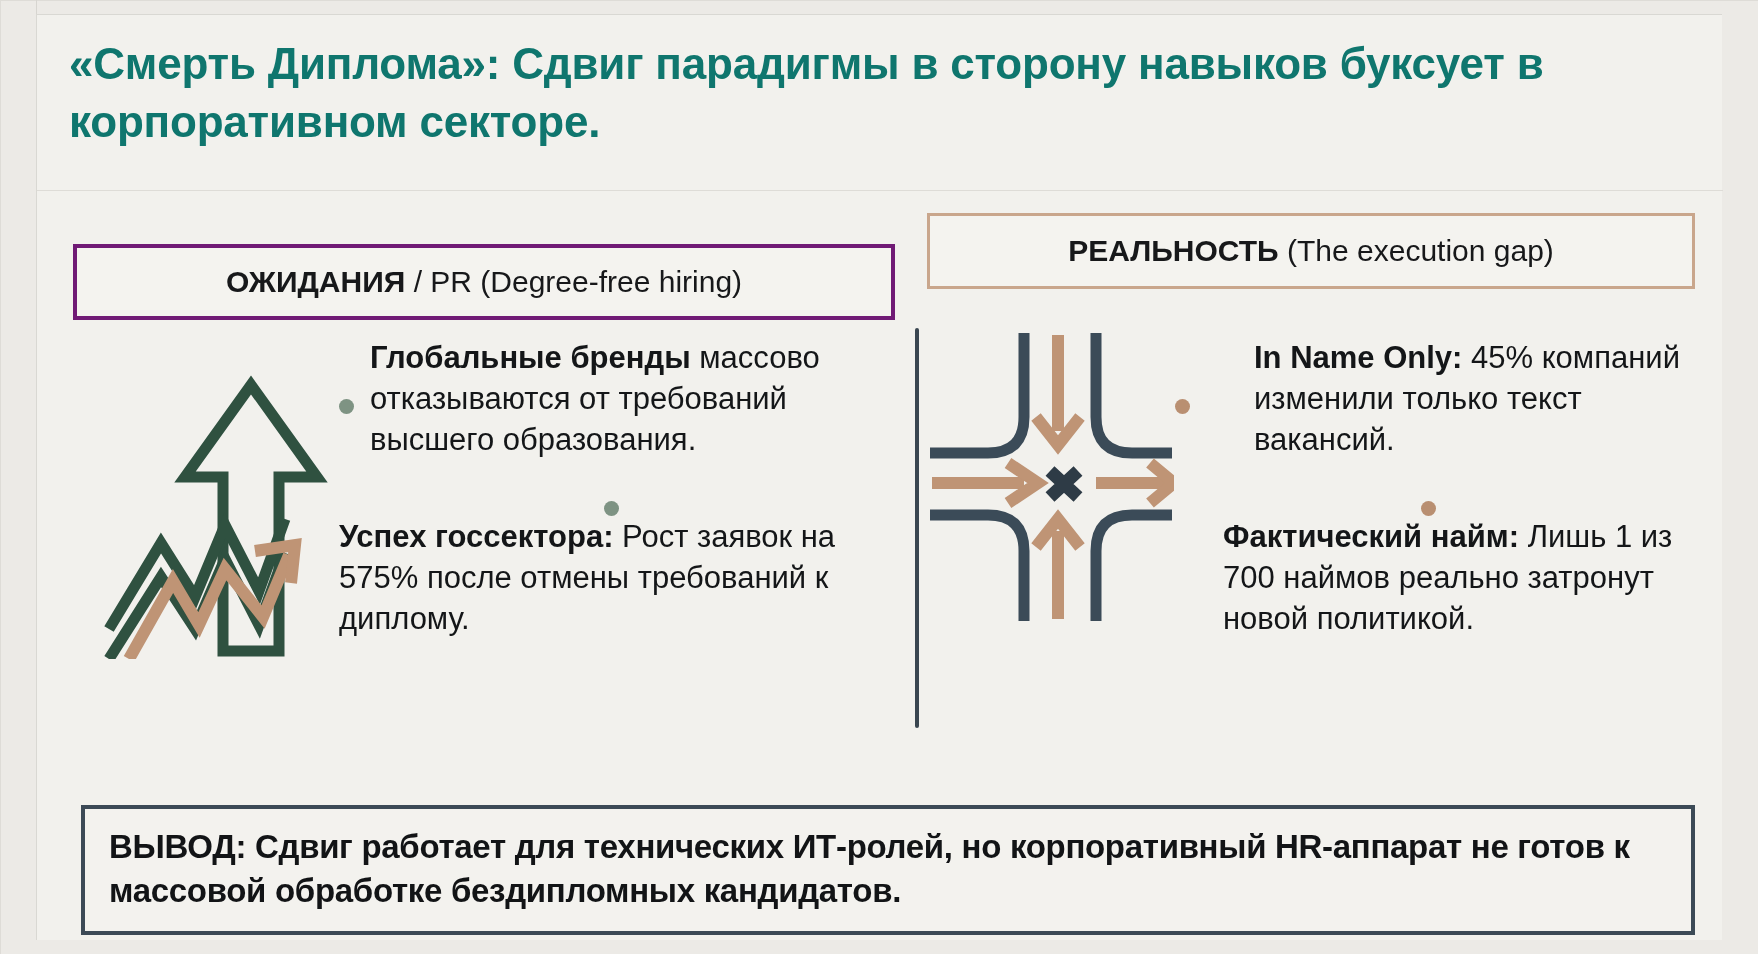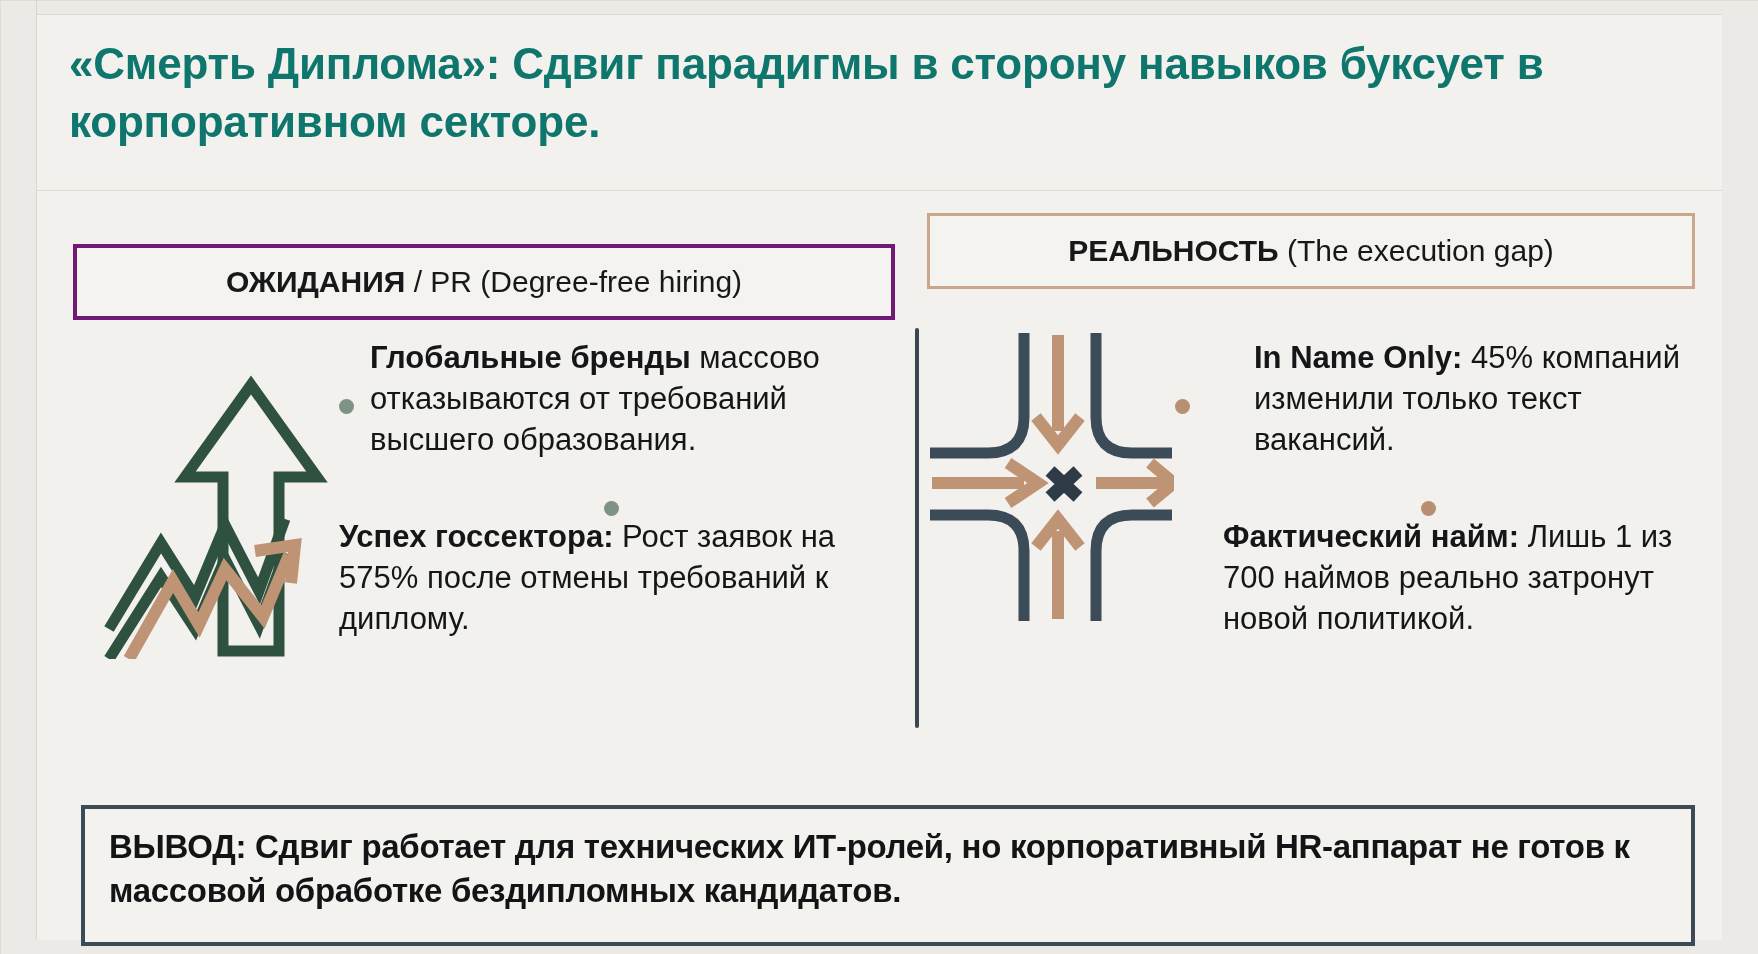--- a/index.html
+++ b/index.html
@@ -166,21 +166,21 @@
 
   
   .conclusion {
     position: absolute;
     left: 44px;
     top: 790px;
     width: 1614px;
     box-sizing: border-box;
     border: 4px solid #3c4a56;
     background: #f3f2ee;
-    padding: 16px 24px 29px 24px;
+    padding: 16px 24px 18px 24px;
   }
   .conclusion-text {
     font-size: 33px;
     line-height: 1.34;
     font-weight: 700;
     color: #121416;
     font-family: "Liberation Sans", sans-serif;
     letter-spacing: -0.3px;
   }
   .conclusion-text .b { font-weight: 700; }

